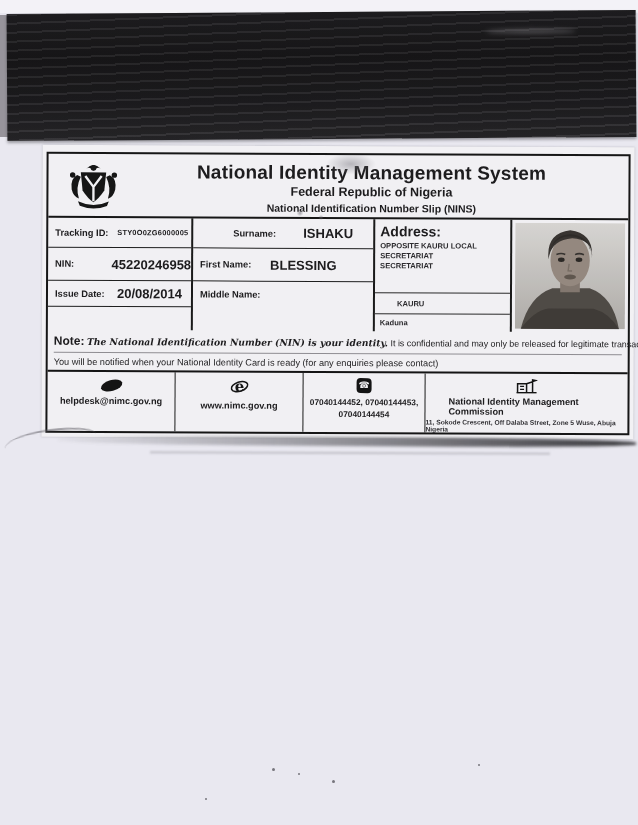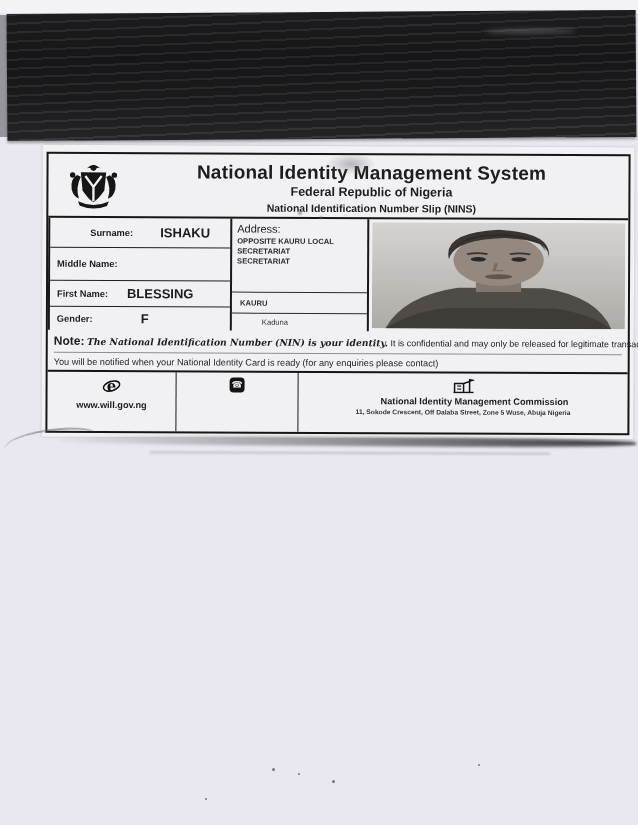--- a/index.html
+++ b/index.html
@@ -61,24 +61,24 @@
   .cA .cell:nth-child(1){height:30px;} .cA .cell:nth-child(2){height:33px;}
   .cA .cell:nth-child(3){height:26px;} .cA .cell:nth-child(4){height:23px; border-bottom:none;}
   .cB .cell:nth-child(1){height:30px;padding-left:40px;} .cB .cell:nth-child(2){height:33px;}
   .cB .cell:nth-child(3){height:26px;} .cB .cell:nth-child(4){height:23px; border-bottom:none;}
   .lbl { font-size:9.3px; font-weight:bold; }
   .cA .lbl { width:62px; } .cB .lbl { width:70px; }
   .val { font-size:13px; font-weight:bold; }
   .val.tiny { font-size:7.4px; letter-spacing:0.25px; }
   .gender-val { margin-left:14px; }
   .addr-main { height:74px; padding:3px 5px; border-bottom:1px solid #2a2a2a; line-height:1.35; }
-  .addr-label { font-size:11px; font-weight:normal; }
+  .addr-label { font-size:14px; font-weight:bold; }
   .addr-line { font-size:7.6px; font-weight:bold; color:#2c2b2e; }
-  .addr-lga { height:21px; padding:0 8px; display:flex; align-items:center; border-bottom:1px solid #2a2a2a; font-weight:bold; color:#2c2b2e; }
-  .addr-state { height:17px; padding:0 5px; display:flex; align-items:center; font-weight:normal; color:#2c2b2e;margin-left:25px; }
+  .addr-lga { height:21px; padding:0 22px; display:flex; align-items:center; border-bottom:1px solid #2a2a2a; font-weight:bold; color:#2c2b2e; }
+  .addr-state { height:17px; padding:0 5px; display:flex; align-items:center; font-weight:bold; color:#2c2b2e; }
   .photo { width:100%; height:100%; display:block; }
 
   
   .note { padding:4px 6px 0 6px; font-size:8.9px; }
   .note-l1 { border-bottom:1px solid #8f8d92; padding-bottom:4px; white-space:nowrap; }
   .note-label { font-weight:bold; font-size:12px; }
   .note-emph { font-family:"DejaVu Serif", serif; font-style:italic; font-weight:bold; font-size:9.2px; }
   .note-l2 { padding:4px 0 3px 0; font-size:9.2px; white-space:nowrap; }
 
   
@@ -134,37 +134,48 @@
         </svg>
       </div>
       <div class="titles">
         <div class="t1">National Identity Management System</div>
         <div class="t2">Federal Republic of Nigeria</div>
         <div class="t3">National Identification Number Slip (NINS)</div>
       </div>
     </div>
 
     <div class="table">
+      <div class="cA">
+        <div class="cell">
+          <span class="lbl">Tracking ID:</span>
+          <span class="val tiny">STY0O0ZG6000005</span>
+        </div>
+        <div class="cell">
+          <span class="lbl">NIN:</span>
+          <span class="val">45220246958</span>
+        </div>
+        <div class="cell">
+          <span class="lbl">Issue Date:</span>
+          <span class="val">20/08/2014</span>
+        </div>
+        <div class="cell"></div>
+      </div>
 
       <div class="cB">
         <div class="cell">
           <span class="lbl">Surname:</span>
           <span class="val">ISHAKU</span>
         </div>
         <div class="cell">
+          <span class="lbl">First Name:</span>
+          <span class="val">BLESSING</span>
+        </div>
+        <div class="cell">
           <span class="lbl">Middle Name:</span>
           <span class="val"></span>
-        </div>
-        <div class="cell">
-          <span class="lbl">First Name:</span>
-          <span class="val">BLESSING</span>
-        </div>
-        <div class="cell">
-          <span class="lbl">Gender:</span>
-          <span class="val gender-val">F</span>
         </div>
       </div>
 
       <div class="cC">
         <div class="addr-main">
           <div class="addr-label">Address:</div>
           <div class="addr-line">OPPOSITE KAURU LOCAL SECRETARIAT</div>
           <div class="addr-line">SECRETARIAT</div>
         </div>
         <div class="addr-lga">KAURU</div>
@@ -200,29 +211,37 @@
     <div class="note">
       <div class="note-l1">
         <span class="note-label">Note:</span>
         <span class="note-emph">The</span><span class="note-emph"> National Identification Number (NIN) is your identity.</span>
         <span>  It is confidential and may only be released for legitimate transactions.</span>
       </div>
       <div class="note-l2">You will be notified when your National Identity Card is ready  (for any enquiries please contact)</div>
     </div>
 
     <div class="footer">
+      <div class="fcol fc1">
+        <div class="mouse-icon"></div>
+        <div class="ftext">helpdesk@nimc.gov.ng</div>
+      </div>
       <div class="fcol fc2">
         <svg width="18" height="18" viewBox="0 0 18 18">
           <text x="9" y="14" text-anchor="middle" font-family="DejaVu Serif, serif" font-weight="bold" font-size="15" fill="#141414">e</text>
           <ellipse cx="9" cy="9" rx="8.4" ry="4.6" fill="none" stroke="#141414" stroke-width="1.6" transform="rotate(-18 9 9)"></ellipse>
         </svg>
-        <div class="ftext">www.will.gov.ng</div>
+        <div class="ftext">www.nimc.gov.ng</div>
       </div>
       <div class="fcol fc3">
         <div class="phone-box">☎</div>
+        <div class="phones">
+          <div>07040144452, 07040144453,</div>
+          <div>07040144454</div>
+        </div>
       </div>
       <div class="fcol fc4">
         <svg width="22" height="15" viewBox="0 0 22 15">
           <path d="M2,14 L2,5 L11,5 L11,14 M11,5 L17,3 L17,14 M17,4 L17,1 L20,1.6 L17,2.6" fill="none" stroke="#141414" stroke-width="1.5"></path>
           <path d="M4.5,7.5 L8.5,7.5 M4.5,10.5 L8.5,10.5" stroke="#141414" stroke-width="1.2"></path>
           <path d="M1,14 L21,14" stroke="#141414" stroke-width="1.5"></path>
         </svg>
         <div class="commission">National Identity Management Commission</div>
         <div class="commission-addr">11, Sokode Crescent, Off Dalaba Street, Zone 5 Wuse, Abuja Nigeria</div>
       </div>

